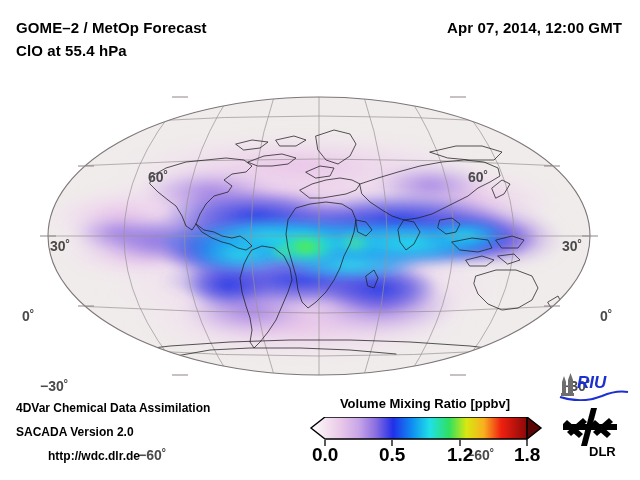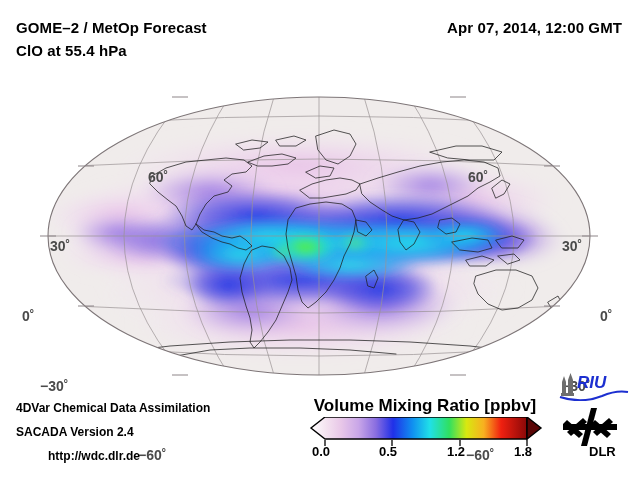--- a/index.html
+++ b/index.html
@@ -16,23 +16,23 @@
 
   .latlab{position:absolute;font-size:14px;font-weight:bold;color:#4a4a4a;white-space:nowrap;}
 
   .foot{position:absolute;font-weight:bold;font-size:12px;white-space:nowrap;}
   #foot1{left:16px;top:401px;}
   #foot2{left:16px;top:425px;}
   #foot3{left:16px;top:449px;margin-left:32px;}
 
   #cbar-wrap{position:absolute;left:305px;top:396px;width:240px;height:70px;}
   #cbar-title{position:absolute;left:0;top:0;width:240px;text-align:center;
-              font-weight:bold;font-size:17px;white-space:nowrap;}
+              font-weight:bold;font-size:13px;white-space:nowrap;}
   #cbar-svg{position:absolute;left:0;top:21px;}
-  .cbtick{position:absolute;font-weight:bold;font-size:13px;top:48px;}
+  .cbtick{position:absolute;font-weight:bold;font-size:19px;top:48px;}
 
   #logo-riu{position:absolute;left:556px;top:371px;}
   #logo-dlr{position:absolute;left:561px;top:406px;}
 </style>
 </head>
 <body>
 
 <div class="hdr" id="title-line1">GOME–2 / MetOp Forecast</div>
 <div class="hdr" id="title-line2">ClO at 55.4 hPa</div>
 <div class="hdr" id="datestamp">Apr 07, 2014, 12:00 GMT</div>
@@ -244,21 +244,21 @@
   <div class="latlab" style="left:138px;top:367px;">−60˚</div>
 
   <div class="latlab" style="left:468px;top:89px;">60˚</div>
   <div class="latlab" style="left:562px;top:158px;">30˚</div>
   <div class="latlab" style="left:600px;top:228px;">0˚</div>
   <div class="latlab" style="left:562px;top:298px;">−30˚</div>
   <div class="latlab" style="left:466px;top:367px;">−60˚</div>
 </div>
 
 <div class="foot" id="foot1">4DVar Chemical Data Assimilation</div>
-<div class="foot" id="foot2">SACADA Version 2.4</div>
+<div class="foot" id="foot2">SACADA Version 2.0</div>
 <div class="foot" id="foot3">http://wdc.dlr.de</div>
 
 <div id="cbar-wrap">
   <div id="cbar-title">Volume Mixing Ratio [ppbv]</div>
   <svg id="cbar-svg" width="240" height="46">
     <defs>
       <linearGradient id="cbgrad" x1="0" y1="0" x2="1" y2="0">
           <stop offset="0.00%" stop-color="#ffffff"></stop>
           <stop offset="7.00%" stop-color="#f4e3f0"></stop>
           <stop offset="14.00%" stop-color="#e8c7e8"></stop>

